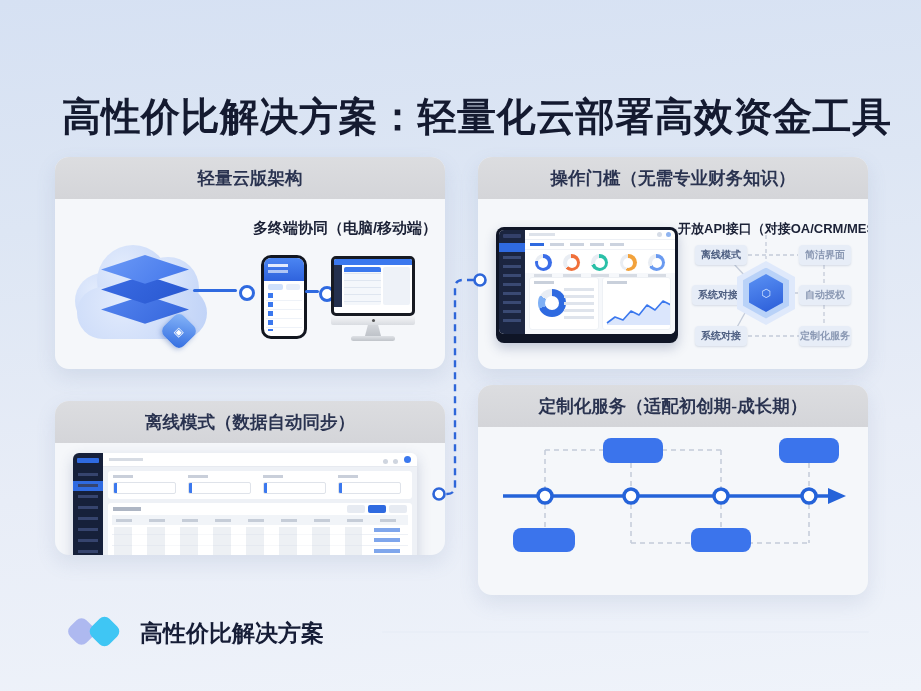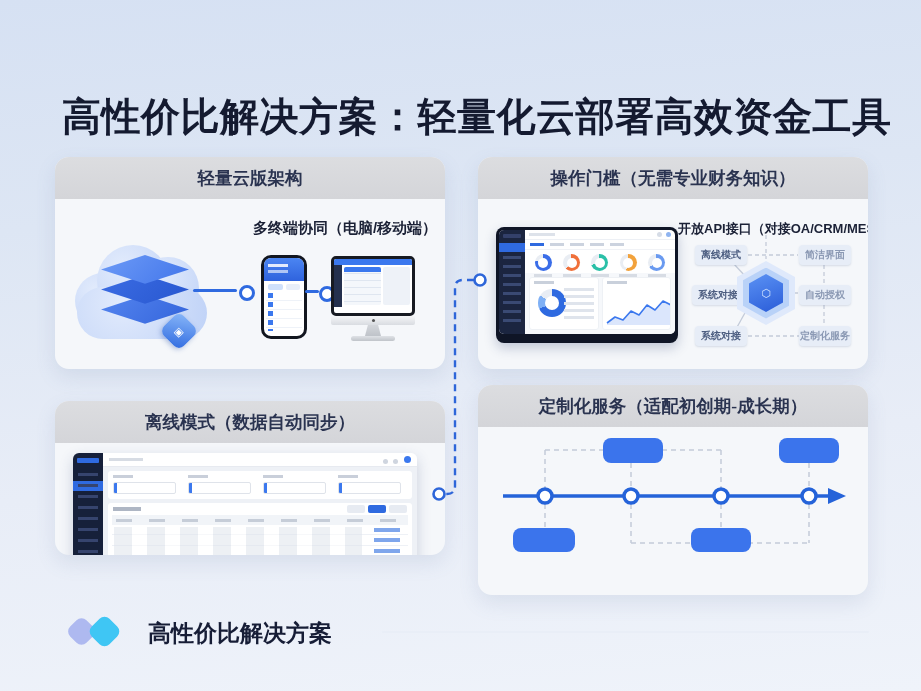--- a/index.html
+++ b/index.html
@@ -191,21 +191,21 @@
   
   .timeline-svg{position:absolute;left:0;top:0;width:390px;height:144px;}
 
   
   .flow{position:absolute;left:428px;top:268px;width:64px;height:240px;z-index:5;}
 
   
   .diamond{position:absolute;border-radius:7px;transform:rotate(45deg);}
   .dia-lavender{left:70px;top:620px;width:23px;height:23px;background:#aeb9f0;}
   .dia-cyan{left:92px;top:619px;width:25px;height:25px;background:#3fc6f4;}
-  .tagline{position:absolute;left:148px;top:618px;font-size:23px;font-weight:900;color:#161d36;white-space:nowrap;}
+  .tagline{position:absolute;left:140px;top:618px;font-size:23px;font-weight:900;color:#161d36;white-space:nowrap;}
   .foot-line{position:absolute;left:382px;right:52px;top:631px;height:2px;background:#e9eef7;border-radius:1px;}
 </style>
 </head>
 <body>
 
 <div class="stage">
 
   <h1 class="page-title">高性价比解决方案：轻量化云部署高效资金工具</h1>
 
   <section class="panel p1">

